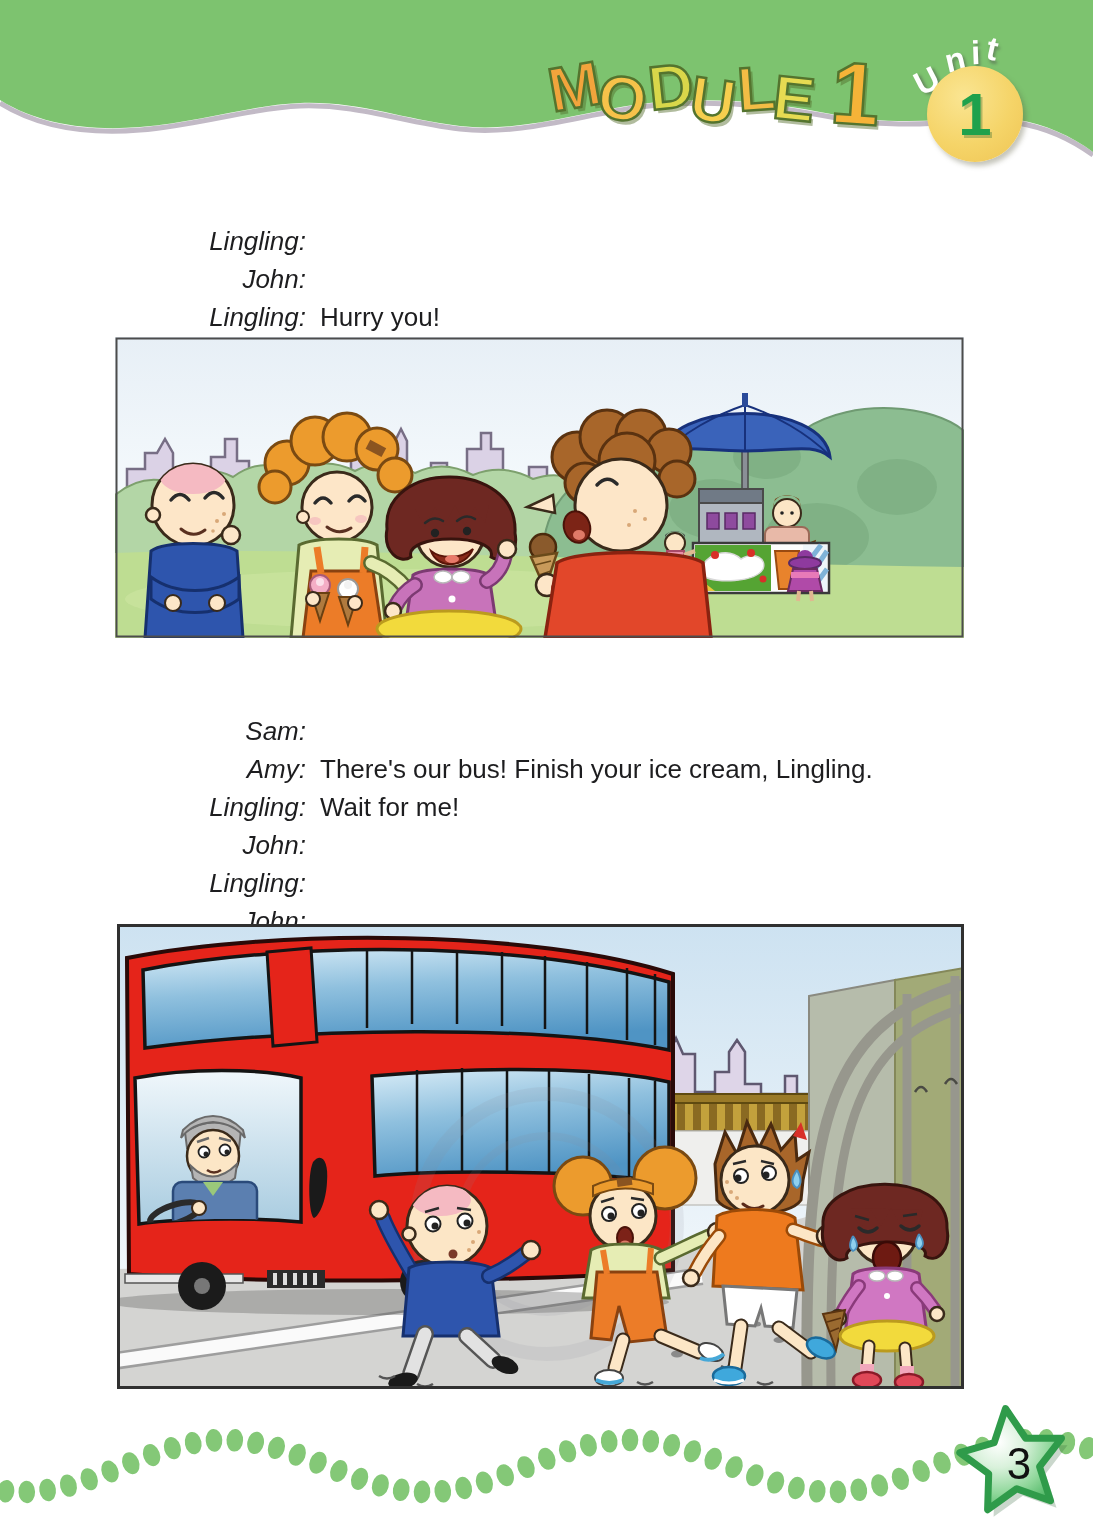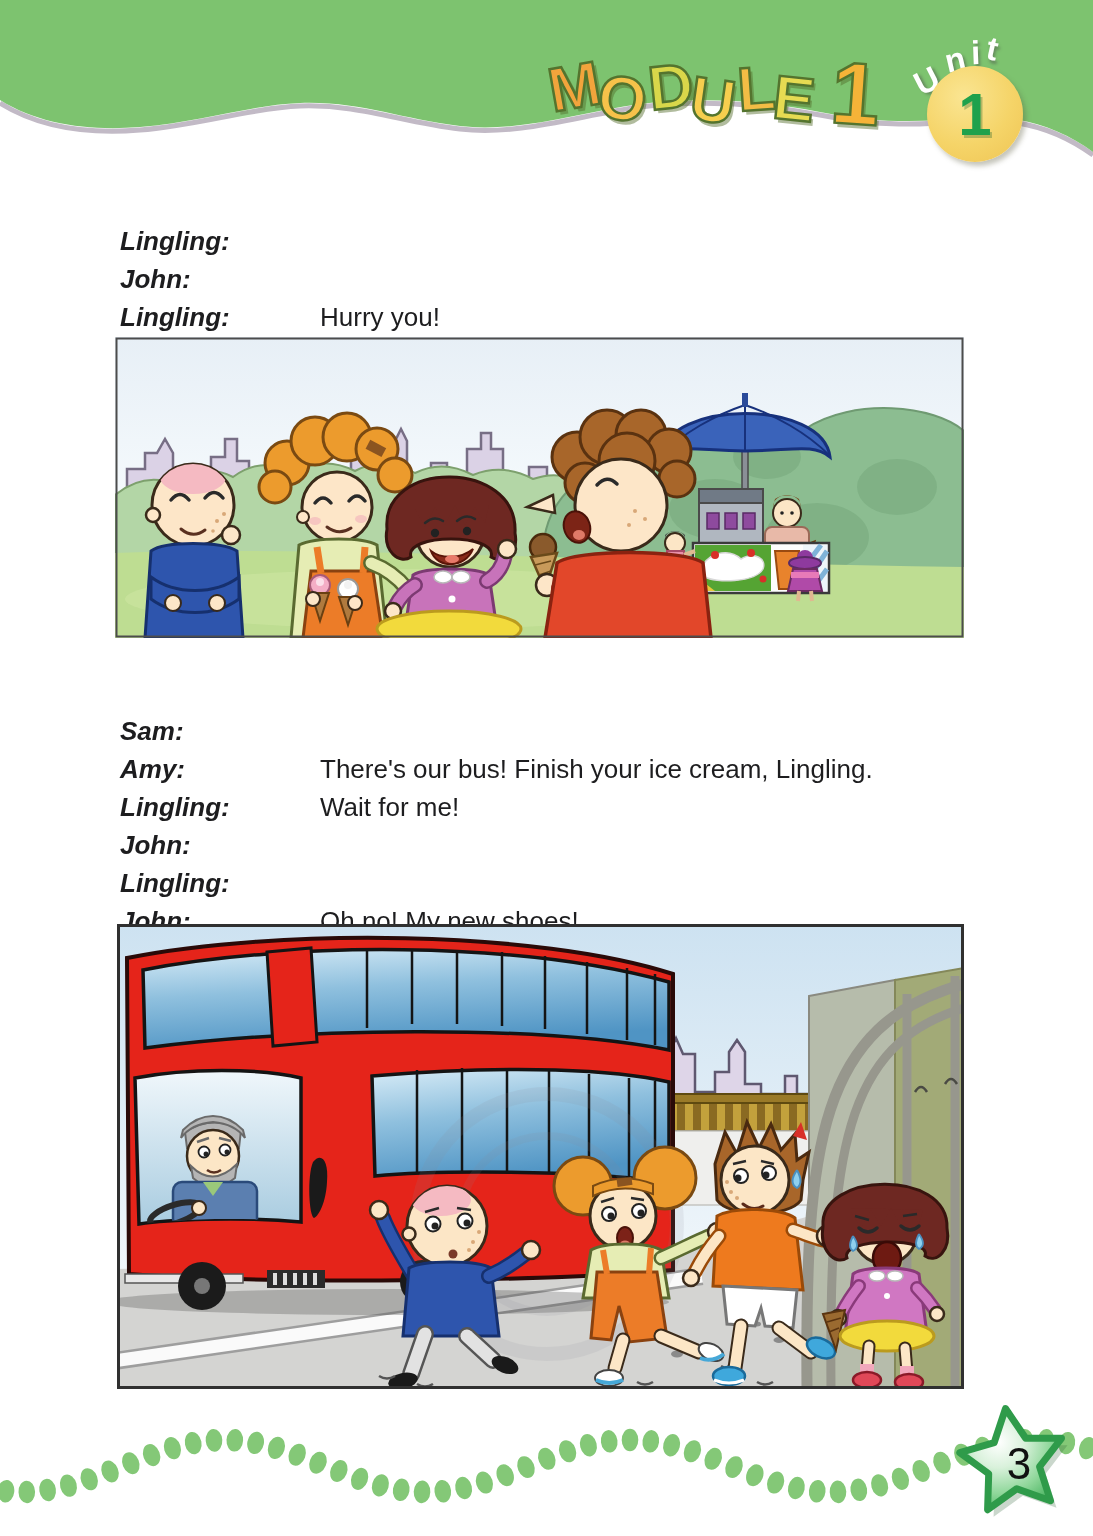--- a/index.html
+++ b/index.html
@@ -29,21 +29,21 @@
   .u3{left:82px;top:4px;transform:rotate(12deg);}
   .unit-circle{position:absolute;left:22px;top:40px;width:96px;height:96px;border-radius:50%;
       background:radial-gradient(circle at 38% 32%, #fae592 0%, #f5d468 55%, #efc453 100%);
       box-shadow:3px 4px 5px rgba(90,90,60,0.35);
       display:flex;align-items:center;justify-content:center;}
   .unit-number{font-size:60px;font-weight:900;color:#1fa14c;
       text-shadow:2px 3px 0 rgba(20,90,40,0.3);}
   
   .dialogue{position:absolute;left:120px;width:880px;font-size:26px;color:#1d1d1f;}
   .dline{display:flex;height:38px;align-items:center;}
-  .spk{flex:0 0 186px;font-weight:bold;font-style:italic;white-space:nowrap;}
+  .spk{flex:0 0 186px;text-align:right;font-weight:normal;font-style:italic;white-space:nowrap;}
   .txt{margin-left:14px;white-space:nowrap;}
   #dialogue-1{top:222px;}
   #dialogue-2{top:693px;margin-top:19px;}
   
   .illus{position:absolute;display:block;}
   #park{left:115px;top:337px;}
   #bus{left:117px;top:924px;}
   #footer-art{position:absolute;left:0;top:1398px;}
 </style>
 </head>
@@ -280,21 +280,20 @@
       <span class="txt">Wait for me!</span>
     </div>
     <div class="dline">
       <span class="spk">John:</span>
     </div>
     <div class="dline">
       <span class="spk">Lingling:</span>
     </div>
     <div class="dline">
       <span class="spk">John:</span>
-      <span class="txt">Oh no! My new shoes!</span>
     </div>
   </section>
 
   <svg class="illus" id="bus" width="847" height="465" viewBox="0 0 847 465">
     <defs>
       <linearGradient id="skyB" x1="0" y1="0" x2="0" y2="1">
         <stop offset="0" stop-color="#cde2f1"></stop>
           <stop offset="0.7" stop-color="#eef5fa"></stop>
           <stop offset="1" stop-color="#ffffff"></stop>
       </linearGradient>

